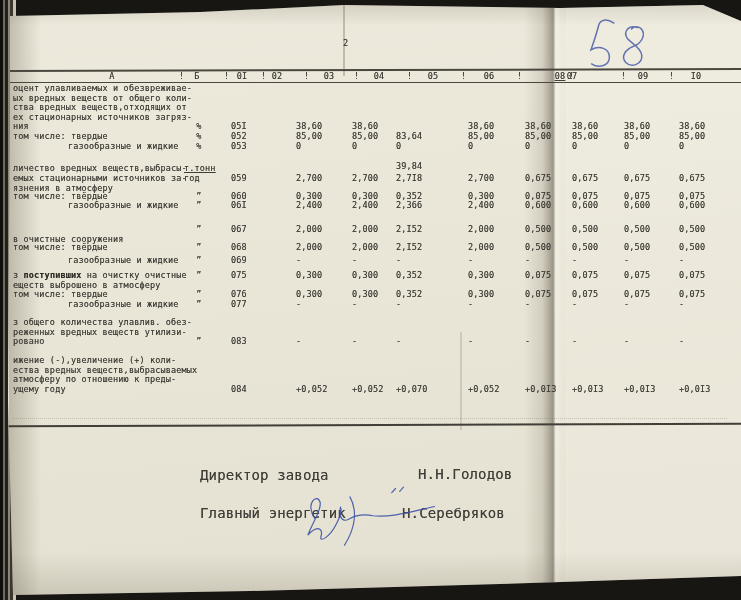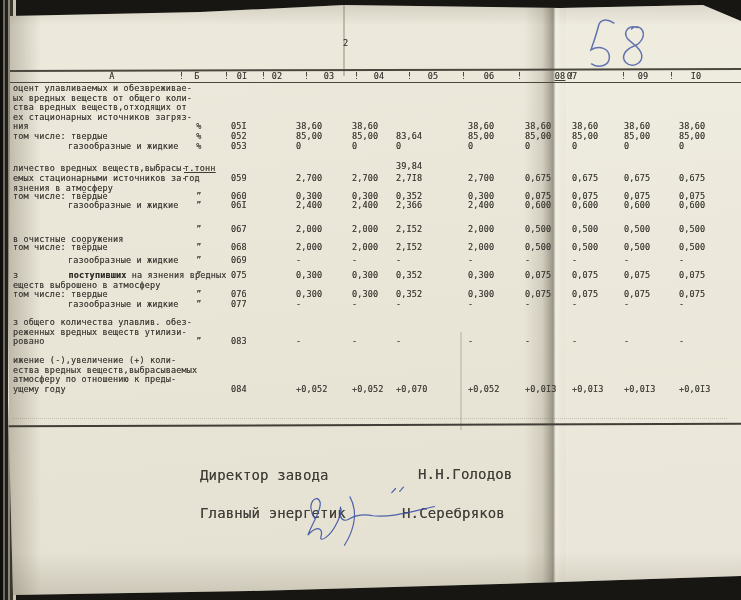--- a/index.html
+++ b/index.html
@@ -19,21 +19,21 @@
   #crease-top{left:343px;top:4px;width:2px;height:72px;background:rgba(112,103,80,.35);}
   #crease-low{left:460px;top:332px;width:2px;height:98px;background:rgba(112,103,80,.22);}
   .hrule{position:absolute;background:#4a483e;}
   #rule-top1{left:10px;top:69px;width:731px;height:2px;transform:rotate(-.15deg);}
   #rule-top2{left:10px;top:82px;width:731px;height:1px;}
   #rule-bottom{left:6px;top:424px;width:735px;height:1.6px;transform:rotate(-.2deg);background:#403e36;}
   #speckle{position:absolute;left:12px;top:418px;width:715px;height:0;border-top:1.5px dotted rgba(106,98,76,.28);}
   .typ{position:absolute;font-family:"DejaVu Sans Mono","Liberation Mono",monospace;
     font-size:8.5px;line-height:9.5px;color:#3f3d37;letter-spacing:.15px;white-space:pre;
     text-shadow:0 0 .5px rgba(62,60,54,.65);}
-  .typ b{font-weight:bold;color:#302e29;margin-left:45px;}
+  .typ b{font-weight:bold;color:#302e29;}
   .u{text-decoration:underline;}
   .sig{font-size:14px;}
   svg{position:absolute;overflow:visible;}
 </style>
 </head>
 <body>
 
 <div id="stage">
   <div id="binding"></div>
 
@@ -194,21 +194,21 @@
       <span class="typ" style="left: 199px; top: 256px; transform: translateX(-50%);">”</span>
       <span class="typ" style="left: 231px; top: 256px;">069</span>
       <span class="typ" style="left: 296px; top: 256px;">-</span>
       <span class="typ" style="left: 352px; top: 256px;">-</span>
       <span class="typ" style="left: 396px; top: 256px;">-</span>
       <span class="typ" style="left: 468px; top: 256px;">-</span>
       <span class="typ" style="left: 525px; top: 256px;">-</span>
       <span class="typ" style="left: 572px; top: 256px;">-</span>
       <span class="typ" style="left: 624px; top: 256px;">-</span>
       <span class="typ" style="left: 679px; top: 256px;">-</span>
-      <span class="typ" style="left: 13px; top: 271px;"><span>з </span><b>поступивших</b><span> на язнения вредных</span></span>
+      <span class="typ" style="left: 13px; top: 271px;"><span>з </span><b>поступивших</b><span> на очистку очистные</span></span>
       <span class="typ" style="left: 199px; top: 271px; transform: translateX(-50%);">”</span>
       <span class="typ" style="left: 231px; top: 271px;">075</span>
       <span class="typ" style="left: 296px; top: 271px;">0,300</span>
       <span class="typ" style="left: 352px; top: 271px;">0,300</span>
       <span class="typ" style="left: 396px; top: 271px;">0,352</span>
       <span class="typ" style="left: 468px; top: 271px;">0,300</span>
       <span class="typ" style="left: 525px; top: 271px;">0,075</span>
       <span class="typ" style="left: 572px; top: 271px;">0,075</span>
       <span class="typ" style="left: 624px; top: 271px;">0,075</span>
       <span class="typ" style="left: 679px; top: 271px;">0,075</span>

